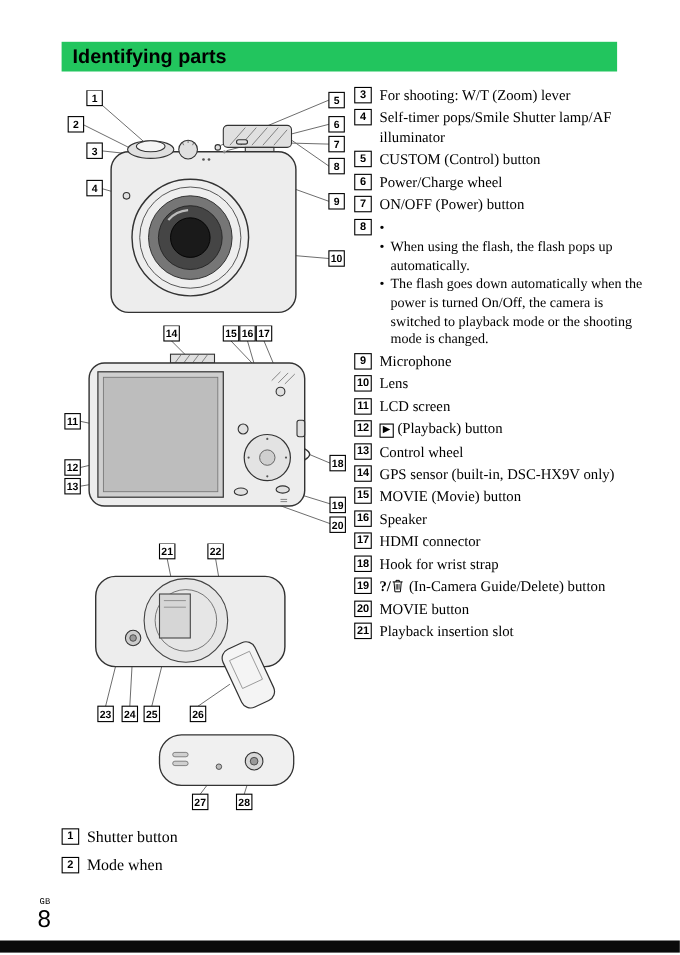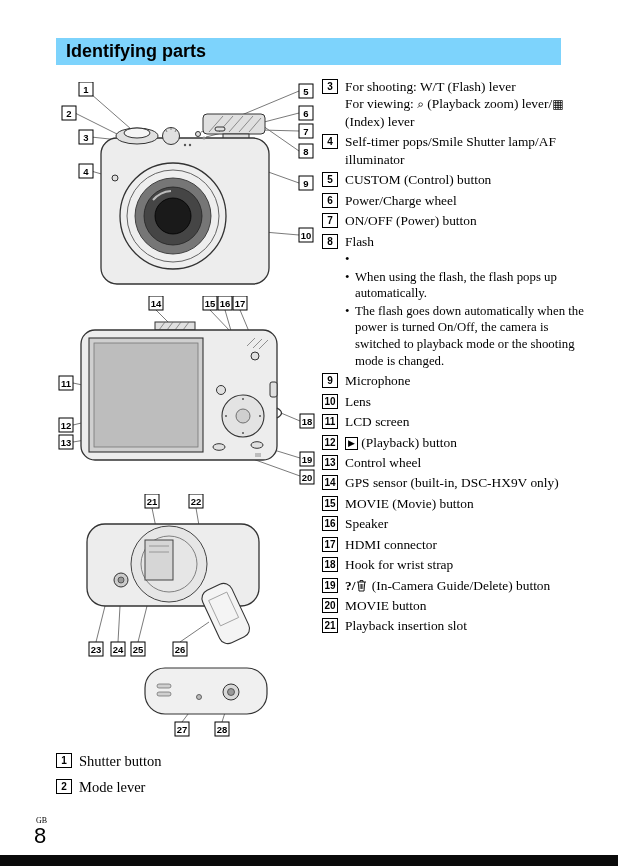--- a/index.html
+++ b/index.html
@@ -1,21 +1,21 @@
 <!DOCTYPE html>
 <html><head>
 <meta charset="utf-8">
 <style>
   html,body{margin:0;padding:0;}
   body{
     width:618px;height:868px;position:relative;background:#fff;overflow:hidden;
     font-family:"Liberation Serif", serif;color:#000;
   }
   .header{
-    position:absolute;left:56px;top:38px;width:505px;height:27px;background:#7dd3fc;
+    position:absolute;left:56px;top:38px;width:505px;height:27px;background:#22c55e;
     display:flex;align-items:center;padding-left:10px;box-sizing:border-box;
   }
   .header .title{
     font-family:"Liberation Sans", sans-serif;font-weight:bold;font-size:18px;
   }
   
   .right-col{position:absolute;left:322px;top:78px;width:262px;}
   .item{display:flex;align-items:flex-start;margin-bottom:3px;font-size:13.4px;line-height:1.3;}
   .numbox{
     flex:0 0 auto;width:16px;height:15px;border:1px solid #000;box-sizing:border-box;
@@ -39,21 +39,21 @@
   .co rect{fill:#fff;stroke:#000;stroke-width:1;}
   .co text{font-family:"Liberation Sans", sans-serif;font-weight:bold;font-size:9.5px;text-anchor:middle;fill:#000;}
   .lead line{stroke:#6b6b6b;stroke-width:0.9;}
   .outline{fill:#ededed;stroke:#333;stroke-width:1.3;}
   .part{fill:#e0e0e0;stroke:#333;stroke-width:1;}
   .hatch line{stroke:#666;stroke-width:0.7;}
   
   .bottom-list{position:absolute;left:56px;top:752px;}
   .bottom-list .item{font-size:14.5px;margin-bottom:7px;}
   
-  .gb{position:absolute;left:36px;top:816px;font-family:Liberation Serif, serif;font-size:8px;}
+  .gb{position:absolute;left:36px;top:816px;font-family:Liberation Mono, monospace;font-size:8px;}
   .pagenum{position:absolute;left:34px;top:823px;font-family:"Liberation Sans", sans-serif;font-size:22px;}
   .footer-bar{position:absolute;left:0;bottom:2px;width:100%;height:11px;background:#0a0a0a;}
 </style>
 </head>
 <body>
 
 <div class="header">
   <span class="title">Identifying parts</span>
 </div>
 
@@ -315,22 +315,21 @@
       <rect x="158" y="228" width="14" height="14"></rect>
       <text x="165" y="238.5">28</text>
     </g>
 </svg>
 
 <div class="right-col">
 
   <div class="item">
     <span class="numbox">3</span>
     <div class="itext">
-      <div>For shooting: W/T (Flash) lever</div>
-      <div><span>For viewing: </span><span class="glyph">⌕</span><span> (Playback zoom) lever/</span><span class="glyph">▦</span><span> (Index) lever</span></div>
+      <div>For shooting: W/T (Zoom) lever</div>
     </div>
   </div>
 
   <div class="item">
     <span class="numbox">4</span>
     <div class="itext">Self-timer pops/Smile Shutter lamp/AF illuminator</div>
   </div>
 
   <div class="item">
     <span class="numbox">5</span>
@@ -343,21 +342,20 @@
   </div>
 
   <div class="item">
     <span class="numbox">7</span>
     <div class="itext">ON/OFF (Power) button</div>
   </div>
 
   <div class="item">
     <span class="numbox">8</span>
     <div class="itext">
-      <div>Flash</div>
       <div class="bullet">
           <span class="bdot">•</span>
         </div>
       <div class="bullet">
           <span class="bdot">•</span>
           <span>When using the flash, the flash pops up automatically.</span>
         </div>
       <div class="bullet">
           <span class="bdot">•</span>
           <span>The flash goes down automatically when the power is turned On/Off, the camera is switched to playback mode or the shooting mode is changed.</span>
@@ -435,19 +433,19 @@
 
 </div>
 
 <div class="bottom-list">
   <div class="item">
     <span class="numbox">1</span>
     <div class="itext">Shutter button</div>
   </div>
   <div class="item">
     <span class="numbox">2</span>
-    <div class="itext">Mode lever</div>
+    <div class="itext">Mode when</div>
   </div>
 </div>
 
 <div class="gb">GB</div>
 <div class="pagenum">8</div>
 <div class="footer-bar"></div>
 
 </body></html>

